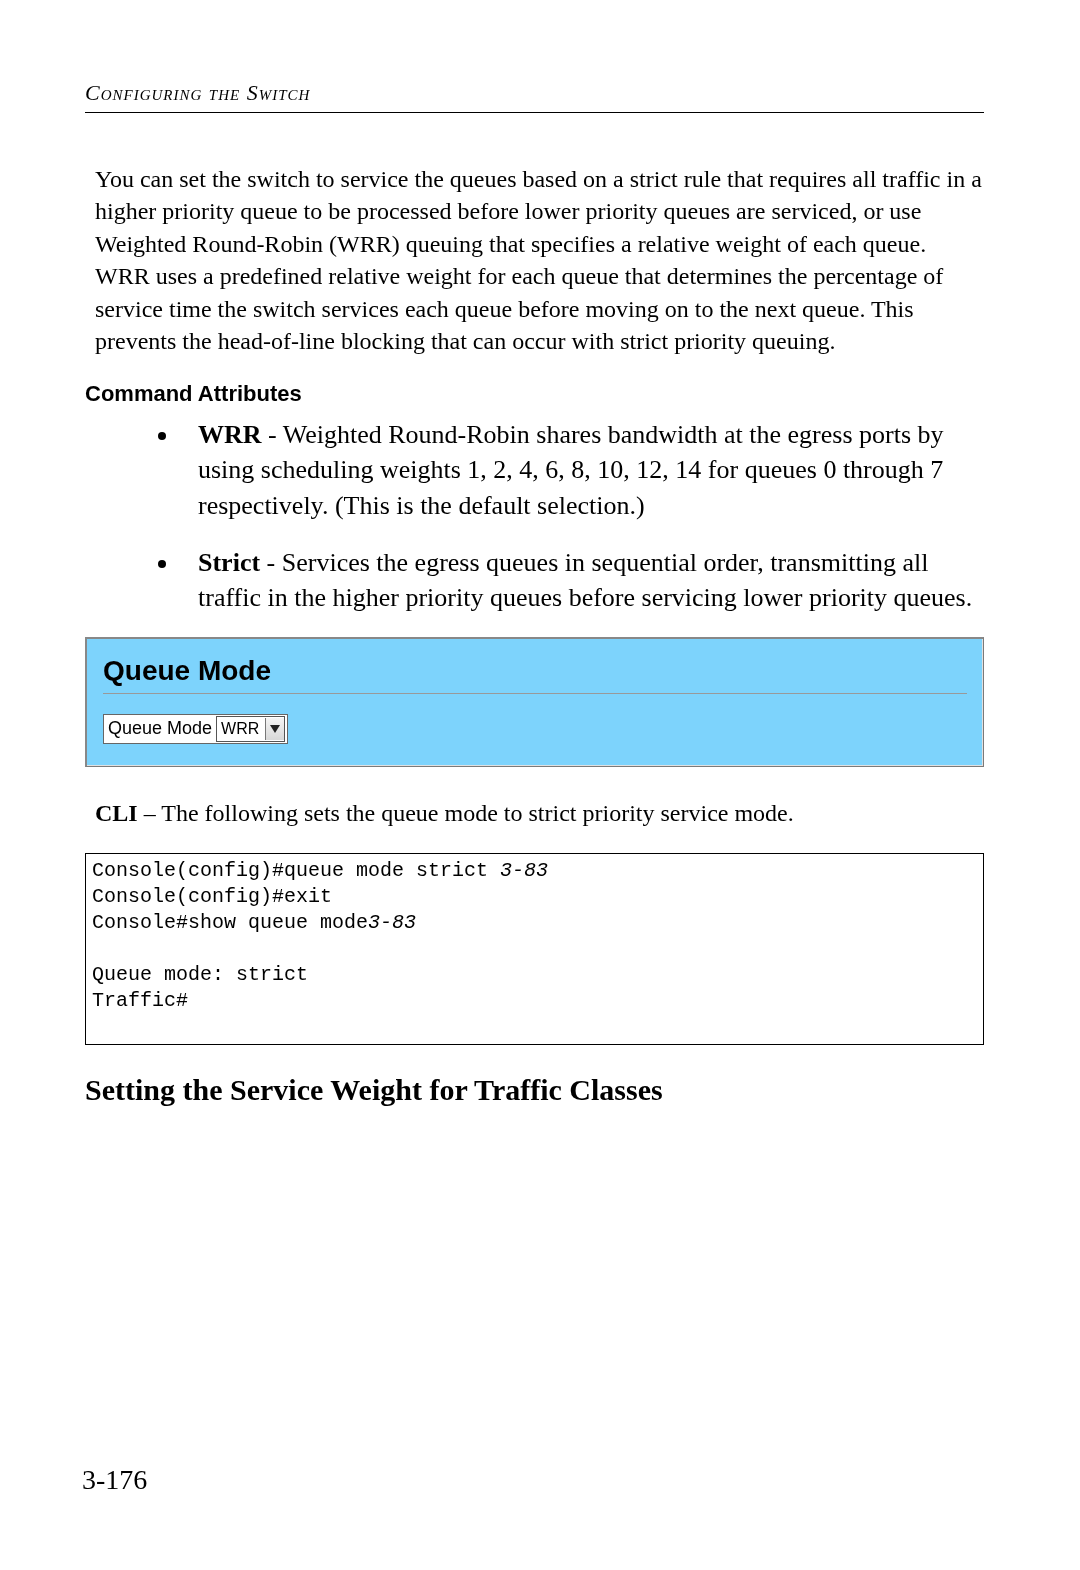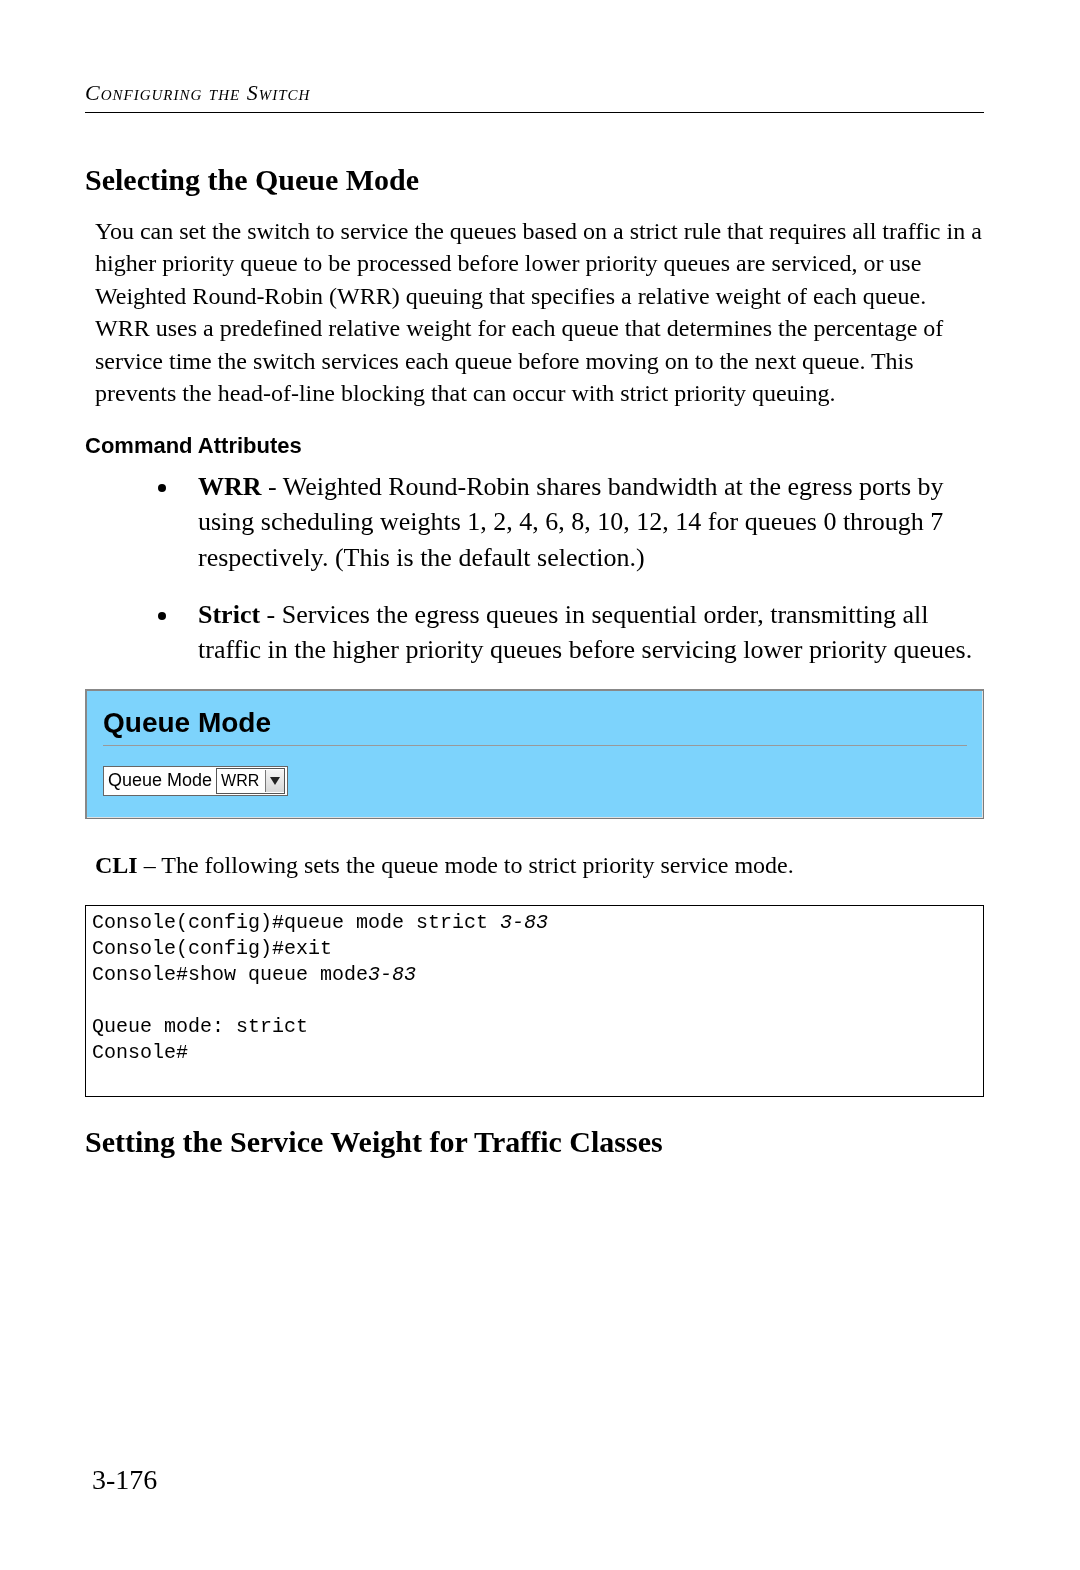--- a/index.html
+++ b/index.html
@@ -123,35 +123,34 @@
     font-size: 20px;
     line-height: 1.3;
     padding: 4px 6px 30px 6px;
     margin: 6px 0 28px 0;
     white-space: pre;
   }
   .cli .pgref { font-style: italic; }
   .page-num {
     position: absolute;
     bottom: 74px;
-    left: 92px;
+    left: 82px;
     font-size: 28px;
     font-family: Georgia, serif;
   }
 </style>
 </head>
 <body>
 
 <div class="page">
 
   <div class="running-head">
     <span>Configuring the Switch</span>
   </div>
 
-  <h2 class="section">Selecting the Queue Mode</h2>
 
   <p class="body body-indent">You can set the switch to service the queues based on a strict rule that requires all traffic in a higher priority queue to be processed before lower priority queues are serviced, or use Weighted Round-Robin (WRR) queuing that specifies a relative weight of each queue. WRR uses a predefined relative weight for each queue that determines the percentage of service time the switch services each queue before moving on to the next queue. This prevents the head-of-line blocking that can occur with strict priority queuing.</p>
 
   <div class="cmd-attr-head">Command Attributes</div>
 
   <ul class="attrs">
     <li>
       <span class="bold">WRR</span><span> - Weighted Round-Robin shares bandwidth at the egress ports by using scheduling weights 1, 2, 4, 6, 8, 10, 12, 14 for queues 0 through 7 respectively. (This is the default selection.)</span>
     </li>
     <li>
@@ -178,20 +177,20 @@
 
   <p class="body body-indent">
     <span class="bold">CLI</span><span> – The following sets the queue mode to strict priority service mode.</span>
   </p>
 
   <pre class="cli"><span>Console(config)#queue mode strict </span><span class="pgref">3-83</span>
 <span>Console(config)#exit</span>
 <span>Console#show queue mode</span><span class="pgref">3-83</span>
 <span></span>
 <span>Queue mode: strict</span>
-<span>Console#</span></pre>
+<span>Traffic#</span></pre>
 
   <h2 class="section">Setting the Service Weight for Traffic Classes</h2>
 
 
   <div class="page-num">3-176</div>
 
 </div>
 
 </body></html>

